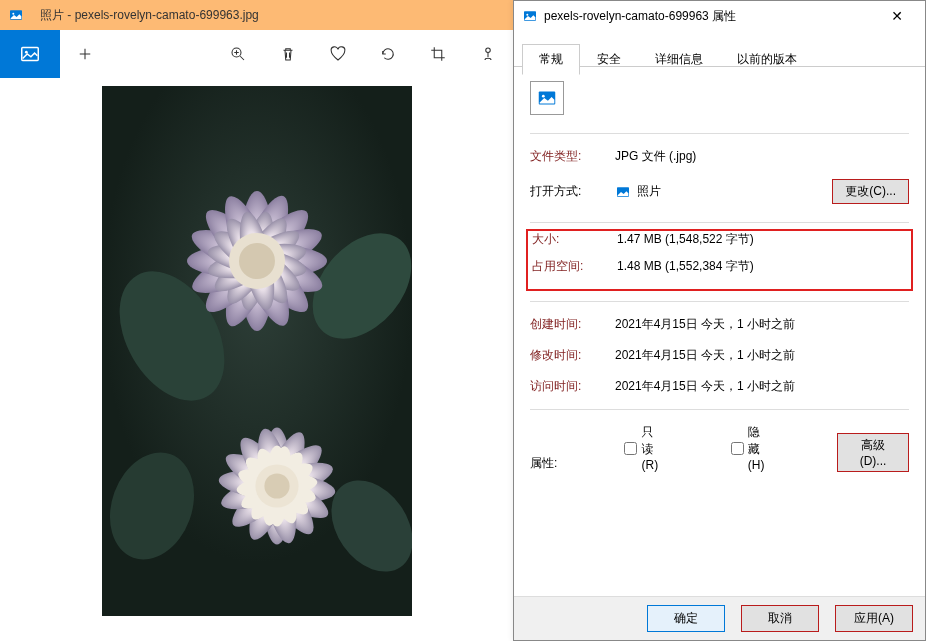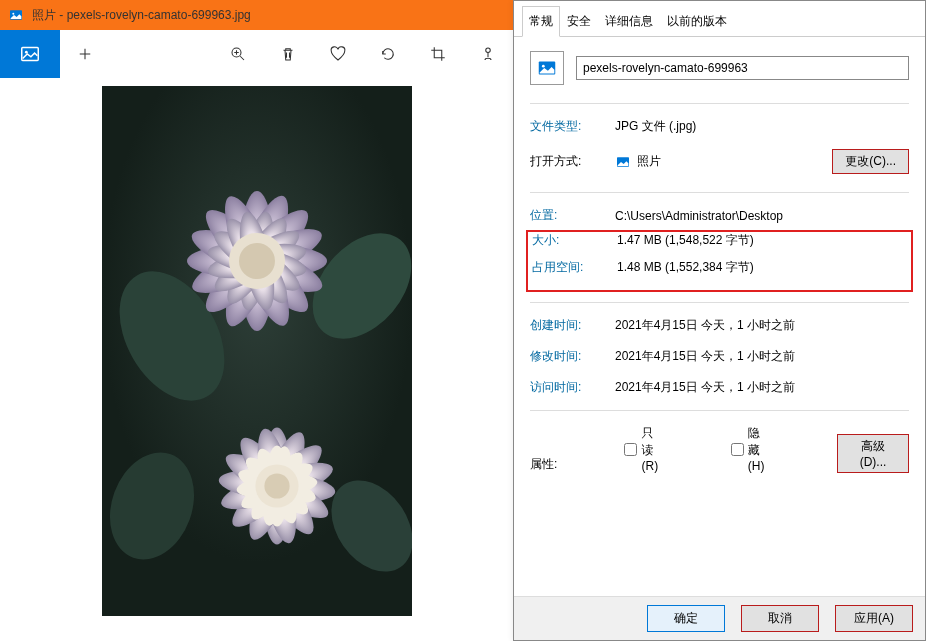--- a/index.html
+++ b/index.html
@@ -1,20 +1,20 @@
 <!DOCTYPE html>
 <html><head>
 <meta charset="utf-8">
 <style>
 * { box-sizing: border-box; margin: 0; padding: 0; }
 body { font-family: "Microsoft YaHei", "Segoe UI", sans-serif; font-size: 12px; width: 926px; height: 641px; overflow: hidden; position: relative; background: #fff; }
 
 
 .photos-app { position: absolute; left: 0; top: 0; width: 513px; height: 641px; background: #fff; }
-.photos-titlebar { display: flex; align-items: center; height: 30px; padding: 0 8px; background: #f97316; }
+.photos-titlebar { display: flex; align-items: center; height: 30px; padding: 0 8px; background: #fdba74; gap: 8px; }
 .photos-titlebar .icon { width: 16px; height: 16px; margin-right: 8px; color: #0078d7; }
 .photos-titlebar .title { font-size: 12px; color: #333; }
 
 .photos-toolbar { display: flex; align-items: center; height: 48px; background: #fff; }
 .tb-btn { width: 50px; height: 48px; display: flex; align-items: center; justify-content: center; color: #323232; cursor: pointer; }
 .tb-btn svg { width: 18px; height: 18px; }
 .tb-btn.active { background: #0078d7; color: #fff; width: 60px; }
 .tb-btn.active svg { width: 22px; height: 22px; }
 .tb-spacer { flex: 1; }
 
@@ -22,26 +22,26 @@
 .flower-image { width: 310px; height: 530px; background: linear-gradient(135deg, #2a3833 0%, #1e2d27 100%); position: relative; overflow: hidden; }
 
 
 .props-dialog { position: absolute; left: 513px; top: 0; width: 413px; height: 641px; background: #fff; border: 1px solid #888; box-shadow: -2px 0 5px rgba(0,0,0,0.05); }
 .props-titlebar { display: flex; align-items: center; height: 30px; padding: 0 8px; }
 .props-titlebar .icon { width: 16px; height: 16px; margin-right: 6px; }
 .props-titlebar .title { font-size: 12px; flex: 1; }
 .props-titlebar .close { width: 40px; text-align: center; font-size: 14px; cursor: pointer; }
 
 .tabs { display: flex; padding: 4px 8px 0 8px; border-bottom: 1px solid #ccc; }
-.tab { padding: 6px 6px; font-size: 12px; cursor: pointer; border: 1px solid transparent; position: relative; top: 1px; }
+.tab { padding: 6px 16px; font-size: 12px; cursor: pointer; border: 1px solid transparent; position: relative; top: 9px; }
 .tab.active { background: #fff; border: 1px solid #ccc; border-bottom: 1px solid #fff; }
 
 .props-body { padding: 14px 16px 10px 16px; }
 .row { display: flex; align-items: center; margin-bottom: 14px; font-size: 12px; }
-.row .label { width: 85px; color: #0369a1; }
+.row .label { width: 85px; color: #7f1d1d; }
 .row .value { flex: 1; color: #000; }
 
 .file-icon-row { display: flex; align-items: center; gap: 12px; margin-bottom: 18px; }
 .file-icon { width: 34px; height: 34px; border: 1px solid #999; display: flex; align-items: center; justify-content: center; }
 .file-icon svg { width: 22px; height: 22px; }
 .filename-input { flex: 1; border: 1px solid #888; padding: 4px 6px; font-size: 12px; height: 24px; }
 
 .btn { border: 1px solid #b91c1c; background: #e1e1e1; padding: 3px 12px; font-size: 12px; cursor: pointer; min-width: 72px; text-align: center; }
 .btn.primary { border-color: #0078d7; background: #e5f1fb; }
 
@@ -208,38 +208,48 @@
           </g>
           <circle r="24" fill="#ece4d4"></circle>
           <circle r="14" fill="#d8ccb4"></circle>
         </g>
       </svg>
     </div>
   </div>
 </div>
 
 <div class="props-dialog">
+  <div class="props-titlebar">
+    <span class="icon">
+      <svg viewBox="0 0 24 24">
+          <rect x="3" y="5" width="18" height="14" rx="1" fill="#0078d7"></rect>
+          <circle cx="8" cy="10" r="1.5" fill="#fff"></circle>
+          <path d="M4 17 L9 12 L13 15 L17 11 L20 14 L20 18 L4 18 Z" fill="#fff"></path>
+        </svg>
+    </span>
+    <span class="title">pexels-rovelyn-camato-699963 属性</span>
+    <span class="close">✕</span>
+  </div>
 
   <div class="tabs">
     <div class="tab active">常规</div>
     <div class="tab">安全</div>
     <div class="tab">详细信息</div>
     <div class="tab">以前的版本</div>
   </div>
 
   <div class="props-body">
     <div class="file-icon-row">
       <div class="file-icon">
         <svg viewBox="0 0 24 24">
             <rect x="3" y="5" width="18" height="14" rx="1" fill="#0078d7"></rect>
             <circle cx="8" cy="10" r="1.5" fill="#fff"></circle>
             <path d="M4 17 L9 12 L13 15 L17 11 L20 14 L20 18 L4 18 Z" fill="#fff"></path>
           </svg>
       </div>
-      <input class="filename-input" value="pexels-rovelyn-camato-699963" style="">
     </div>
     <div class="sep"></div>
 
     <div class="row">
       <div class="label">文件类型:</div>
       <div class="value">JPG 文件 (.jpg)</div>
     </div>
 
     <div class="openwith-row">
       <div class="label">打开方式:</div>
@@ -249,24 +259,20 @@
               <rect x="3" y="5" width="18" height="14" rx="1" fill="#0078d7"></rect>
               <path d="M4 17 L9 12 L13 15 L17 11 L20 14 L20 18 L4 18 Z" fill="#fff"></path>
             </svg>
         </span>
         <span>照片</span>
       </div>
       <button class="btn">更改(C)...</button>
     </div>
     <div class="sep"></div>
 
-    <div class="row">
-      <div class="label">位置:</div>
-      <div class="value">C:\Users\Administrator\Desktop</div>
-    </div>
 
     <div class="size-box">
       <div class="row">
         <div class="label">大小:</div>
         <div class="value">1.47 MB (1,548,522 字节)</div>
       </div>
       <div class="row">
         <div class="label">占用空间:</div>
         <div class="value">1.48 MB (1,552,384 字节)</div>
       </div>

